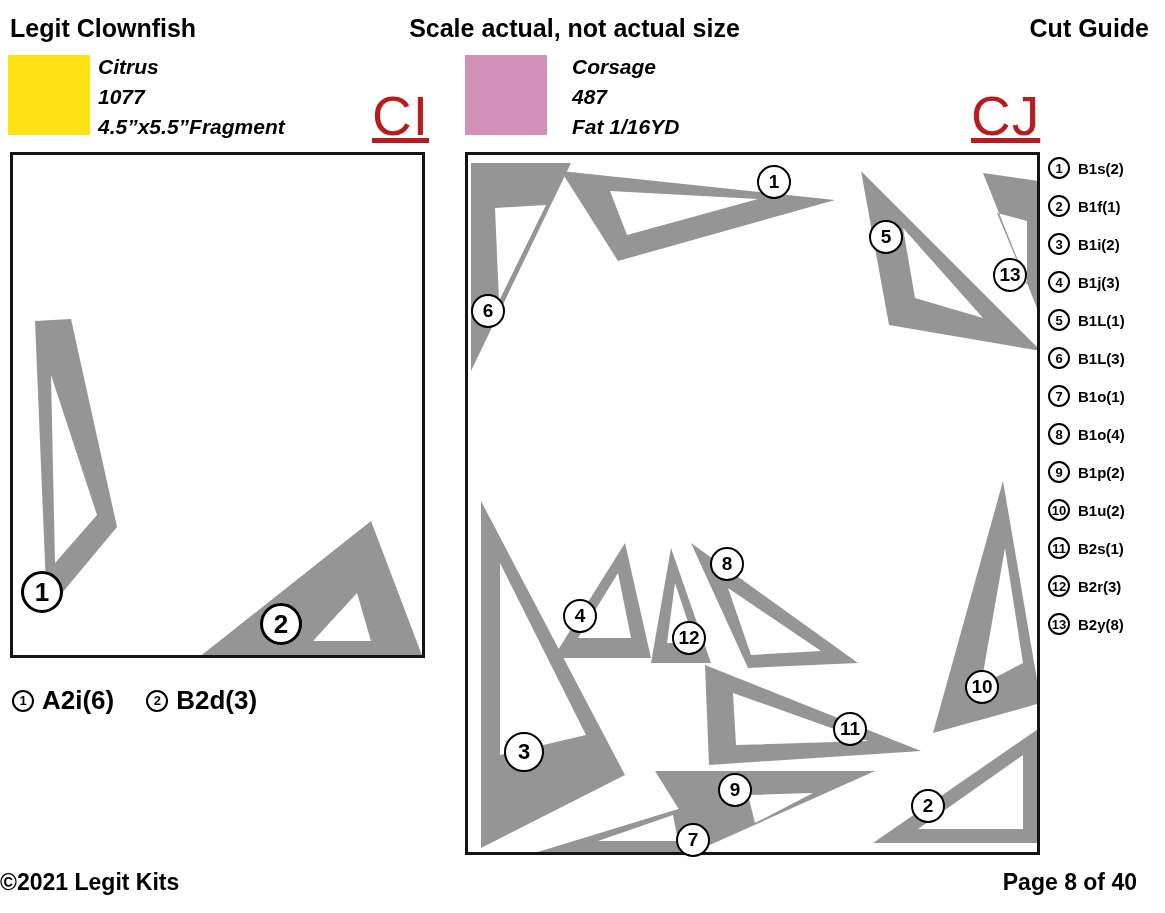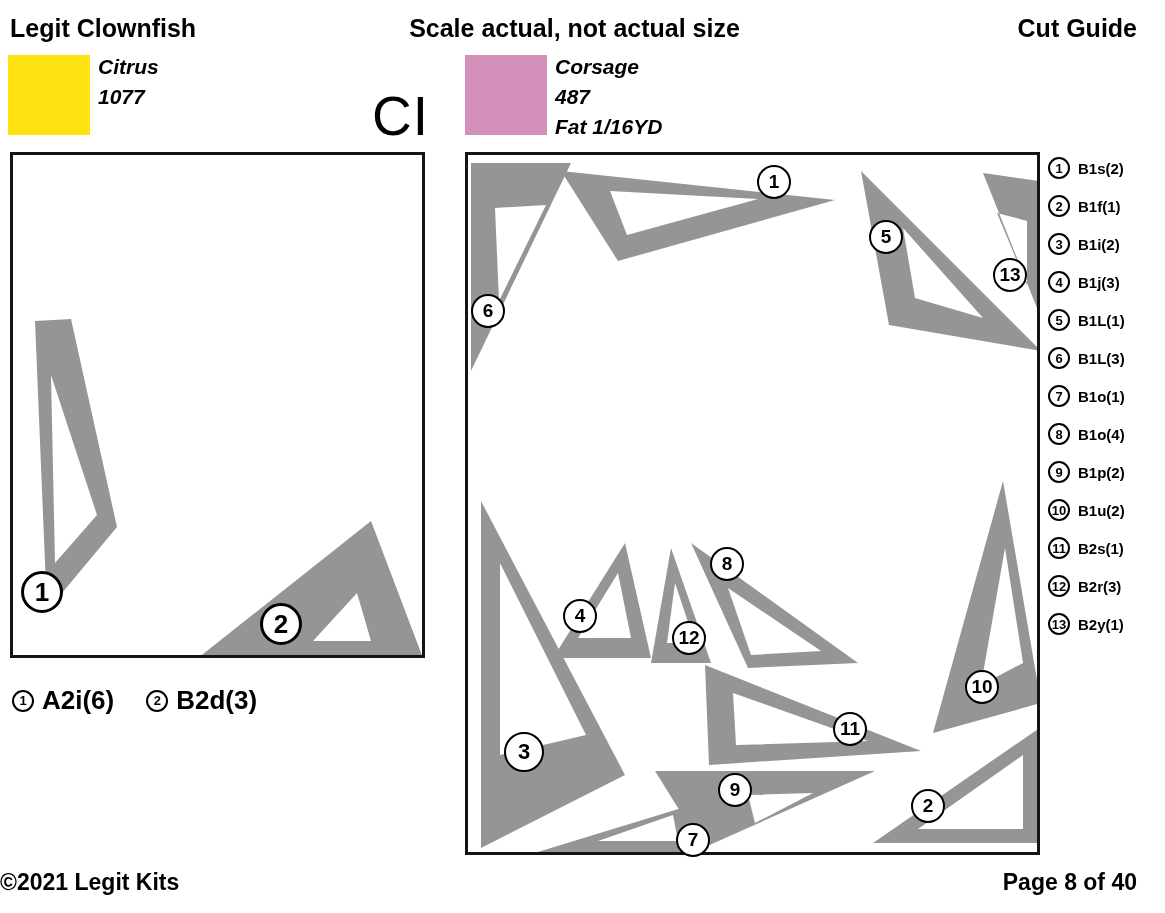--- a/index.html
+++ b/index.html
@@ -3,25 +3,25 @@
 <meta charset="utf-8">
 <style>
   * { margin:0; padding:0; box-sizing:border-box; }
   html,body { background:#ffffff; }
   body { font-family:"Liberation Sans", sans-serif; color:#000; }
   .page { position:relative; width:1149px; height:913px; background:#fff; overflow:hidden; }
 
   .hdr { position:absolute; top:14px; font-weight:700; font-size:25px; }
   .hdr-left { left:10px; }
   .hdr-center { left:0; width:100%; text-align:center; }
-  .hdr-right { right:12px; }
+  .hdr-right { right:0; }
 
   .swatch { position:absolute; width:82px; height:80px; }
   .fabric-info { position:absolute; font-weight:700; font-size:21px; line-height:30px;font-style:italic; }
-  .section-code { position:absolute; font-size:55px; color:#000000; letter-spacing:1px; }
+  .section-code { position:absolute; font-size:55px; color:#b91c1c; letter-spacing:1px;text-decoration:underline; }
 
   .cutbox { position:absolute; border:3px solid #141414; background:#fff; }
   .cutbox svg { position:absolute; left:0; top:0; width:100%; height:100%; }
   .piece { fill:var(--shape-gray,#959595); fill-rule:evenodd; stroke:none; }
 
   .badge { position:absolute; background:#fff; border:2.5px solid #000; border-radius:50%;
            display:flex; align-items:center; justify-content:center;
            font-weight:700; z-index:5; }
   .badge-sm { width:34px; height:34px; font-size:19px; }
   .badge-md { width:40px; height:40px; font-size:22px; }
@@ -46,29 +46,31 @@
 <div class="page">
 
   <div class="hdr hdr-left">Legit Clownfish</div>
   <div class="hdr hdr-center">Scale actual, not actual size</div>
   <div class="hdr hdr-right">Cut Guide</div>
 
   <div class="swatch" style="left: 8px; top: 55px; background: rgb(255, 226, 18);"></div>
   <div class="fabric-info" style="left:98px; top:52px;">
     <div>Citrus</div>
     <div>1077</div>
+    <div>4.5”x5.5”Fragment</div>
   </div>
   <div class="section-code" style="left:372px; top:84px;">CI</div>
 
   <div class="swatch" style="left: 465px; top: 55px; background: rgb(210, 143, 183);"></div>
-  <div class="fabric-info" style="left:555px; top:52px;">
+  <div class="fabric-info" style="left:572px; top:52px;">
     <div>Corsage</div>
     <div>487</div>
     <div>Fat 1/16YD</div>
   </div>
+  <div class="section-code" style="left:971px; top:84px;">CJ</div>
 
   <div class="cutbox" style="left:10px; top:152px; width:415px; height:506px;">
     <svg viewBox="0 0 409 500" preserveAspectRatio="none">
       <path class="piece" d="M22,166 L58,164 L104,372 L34,456 Z M38,220 L84,360 L42,408 Z"></path>
       <path class="piece" d="M185,503 L410,503 L358,366 Z M300,486 L358,486 L344,438 Z"></path>
     </svg>
   </div>
 
   <div class="cutbox" style="left:465px; top:152px; width:575px; height:703px;">
     <svg viewBox="0 0 569 697" preserveAspectRatio="none">
@@ -160,20 +162,20 @@
     <div class="legend-row">
       <span class="lnum">11</span>
       <span class="llabel">B2s(1)</span>
     </div>
     <div class="legend-row">
       <span class="lnum">12</span>
       <span class="llabel">B2r(3)</span>
     </div>
     <div class="legend-row">
       <span class="lnum">13</span>
-      <span class="llabel">B2y(1)</span>
+      <span class="llabel">B2y(8)</span>
     </div>
   </div>
 
   <div class="footer footer-left">©2021 Legit Kits</div>
   <div class="footer footer-right">Page 8 of 40</div>
 
 </div>
 
 </body></html>

